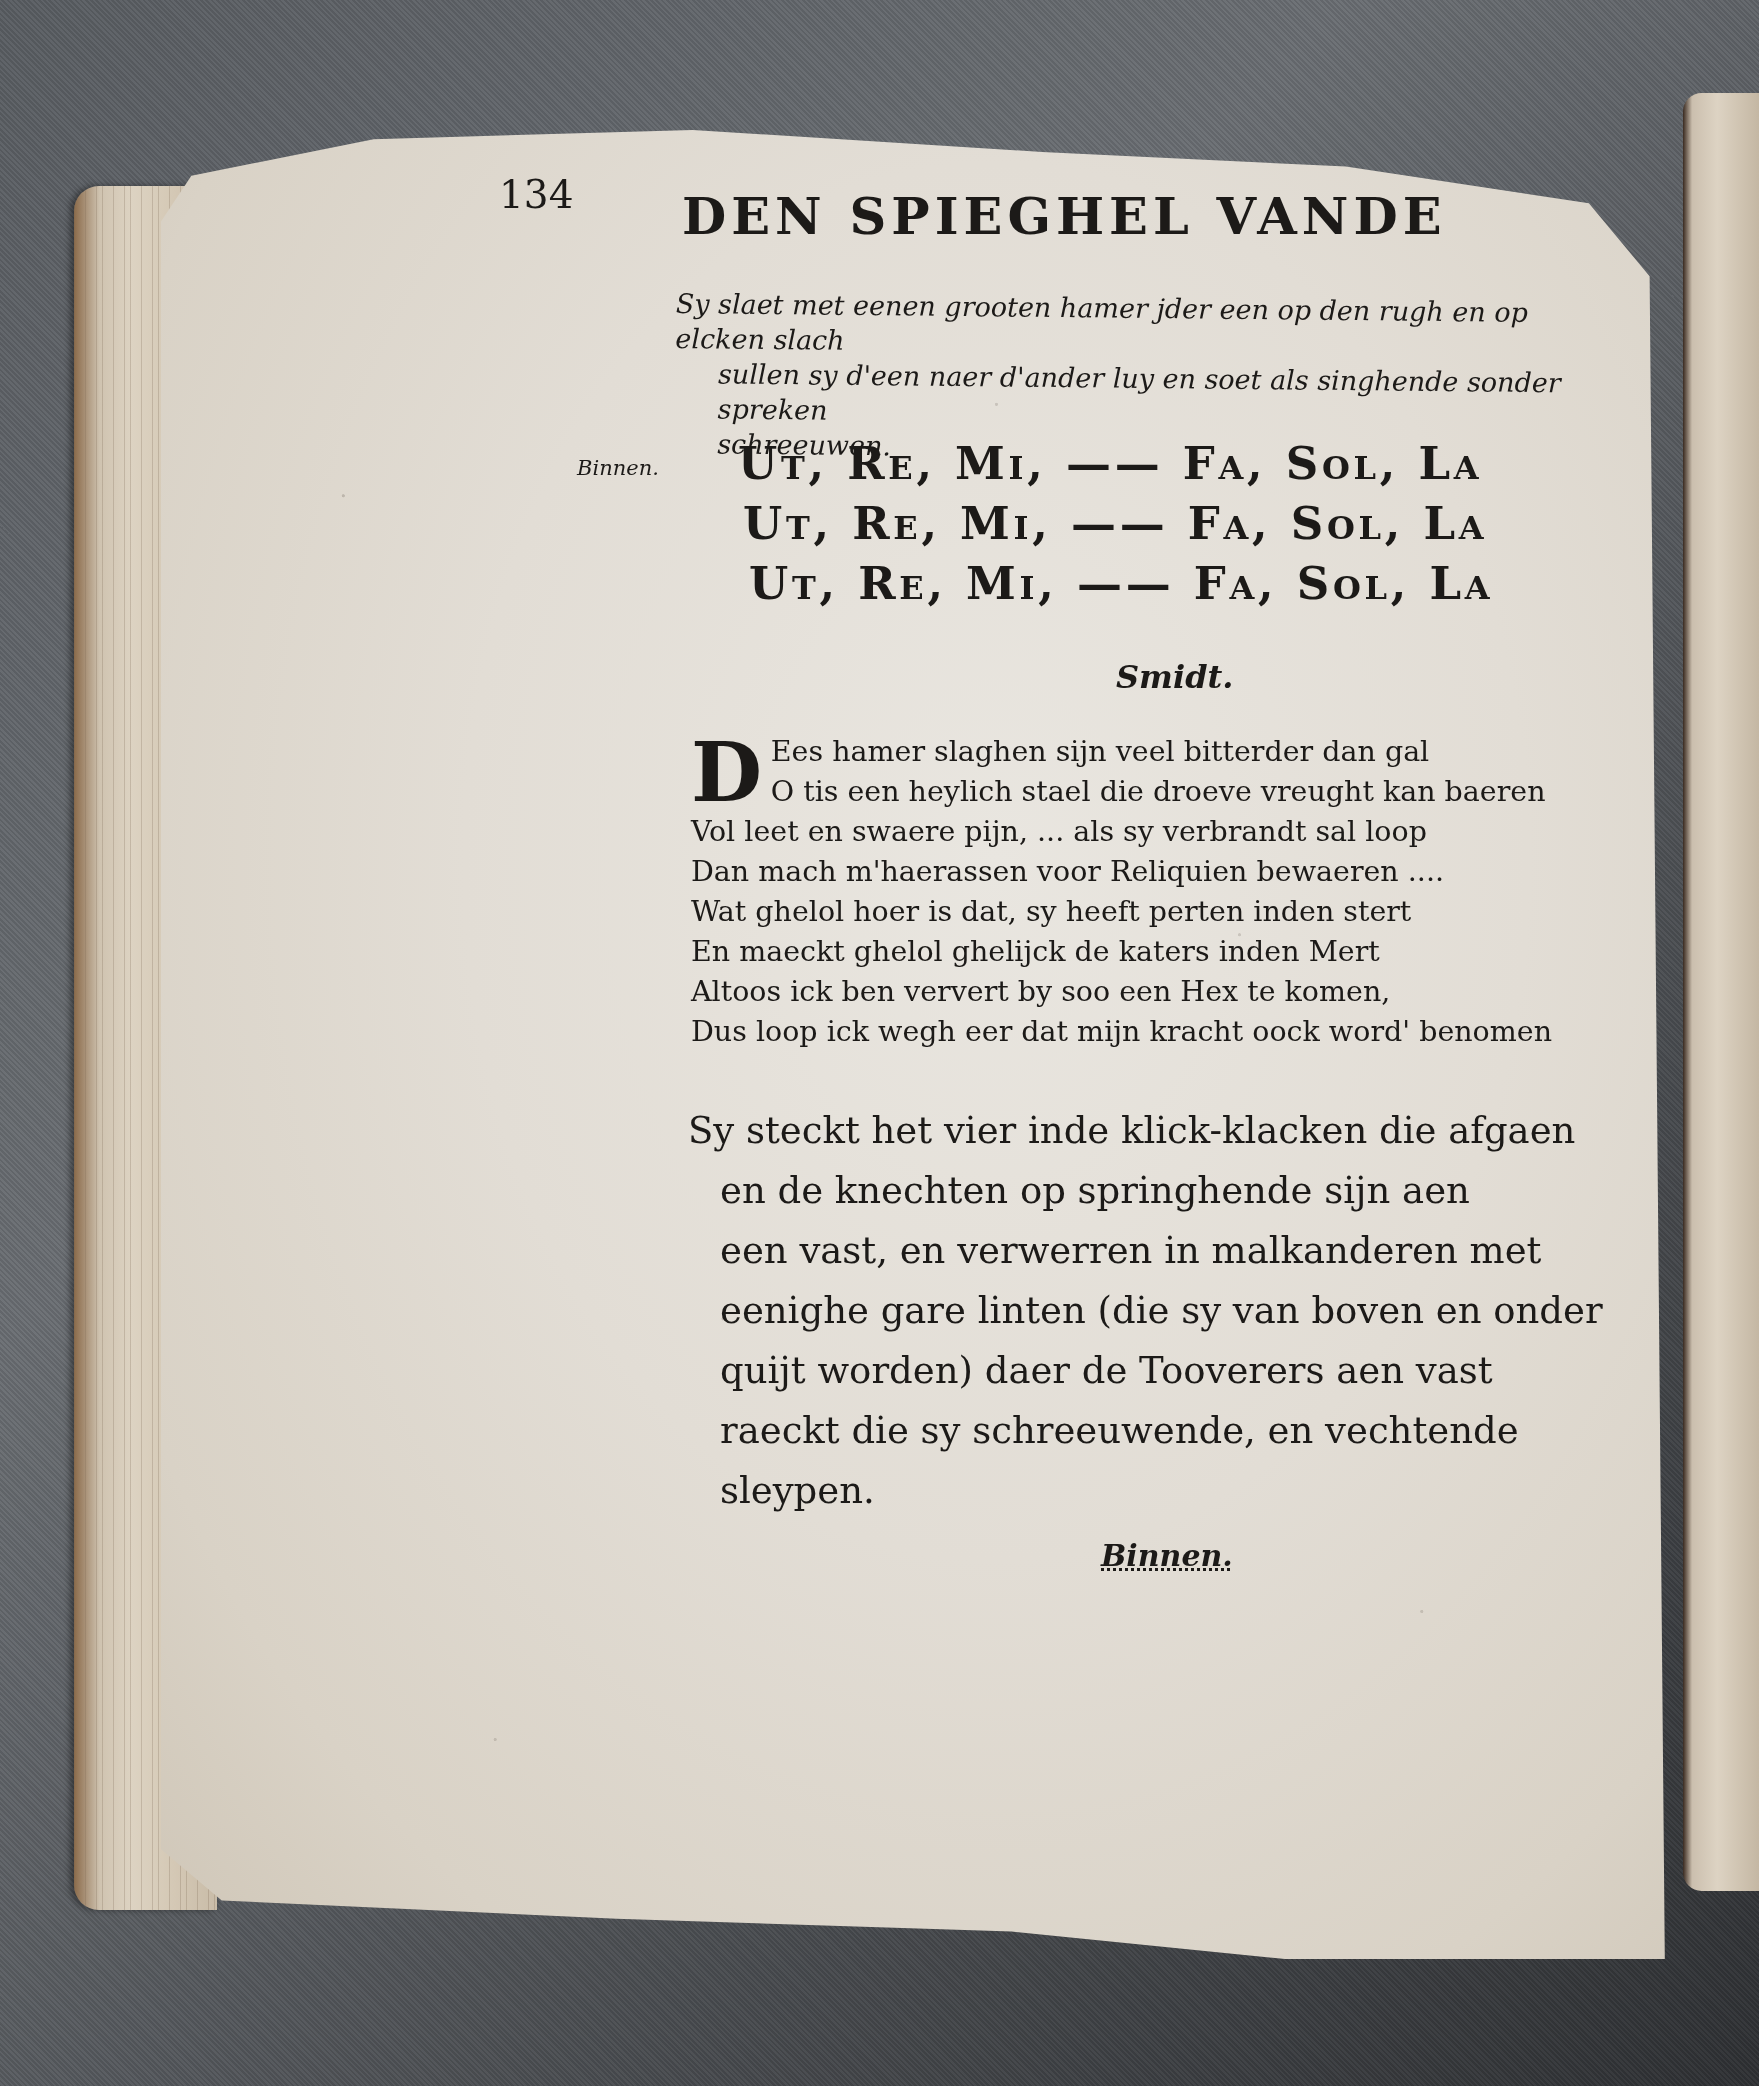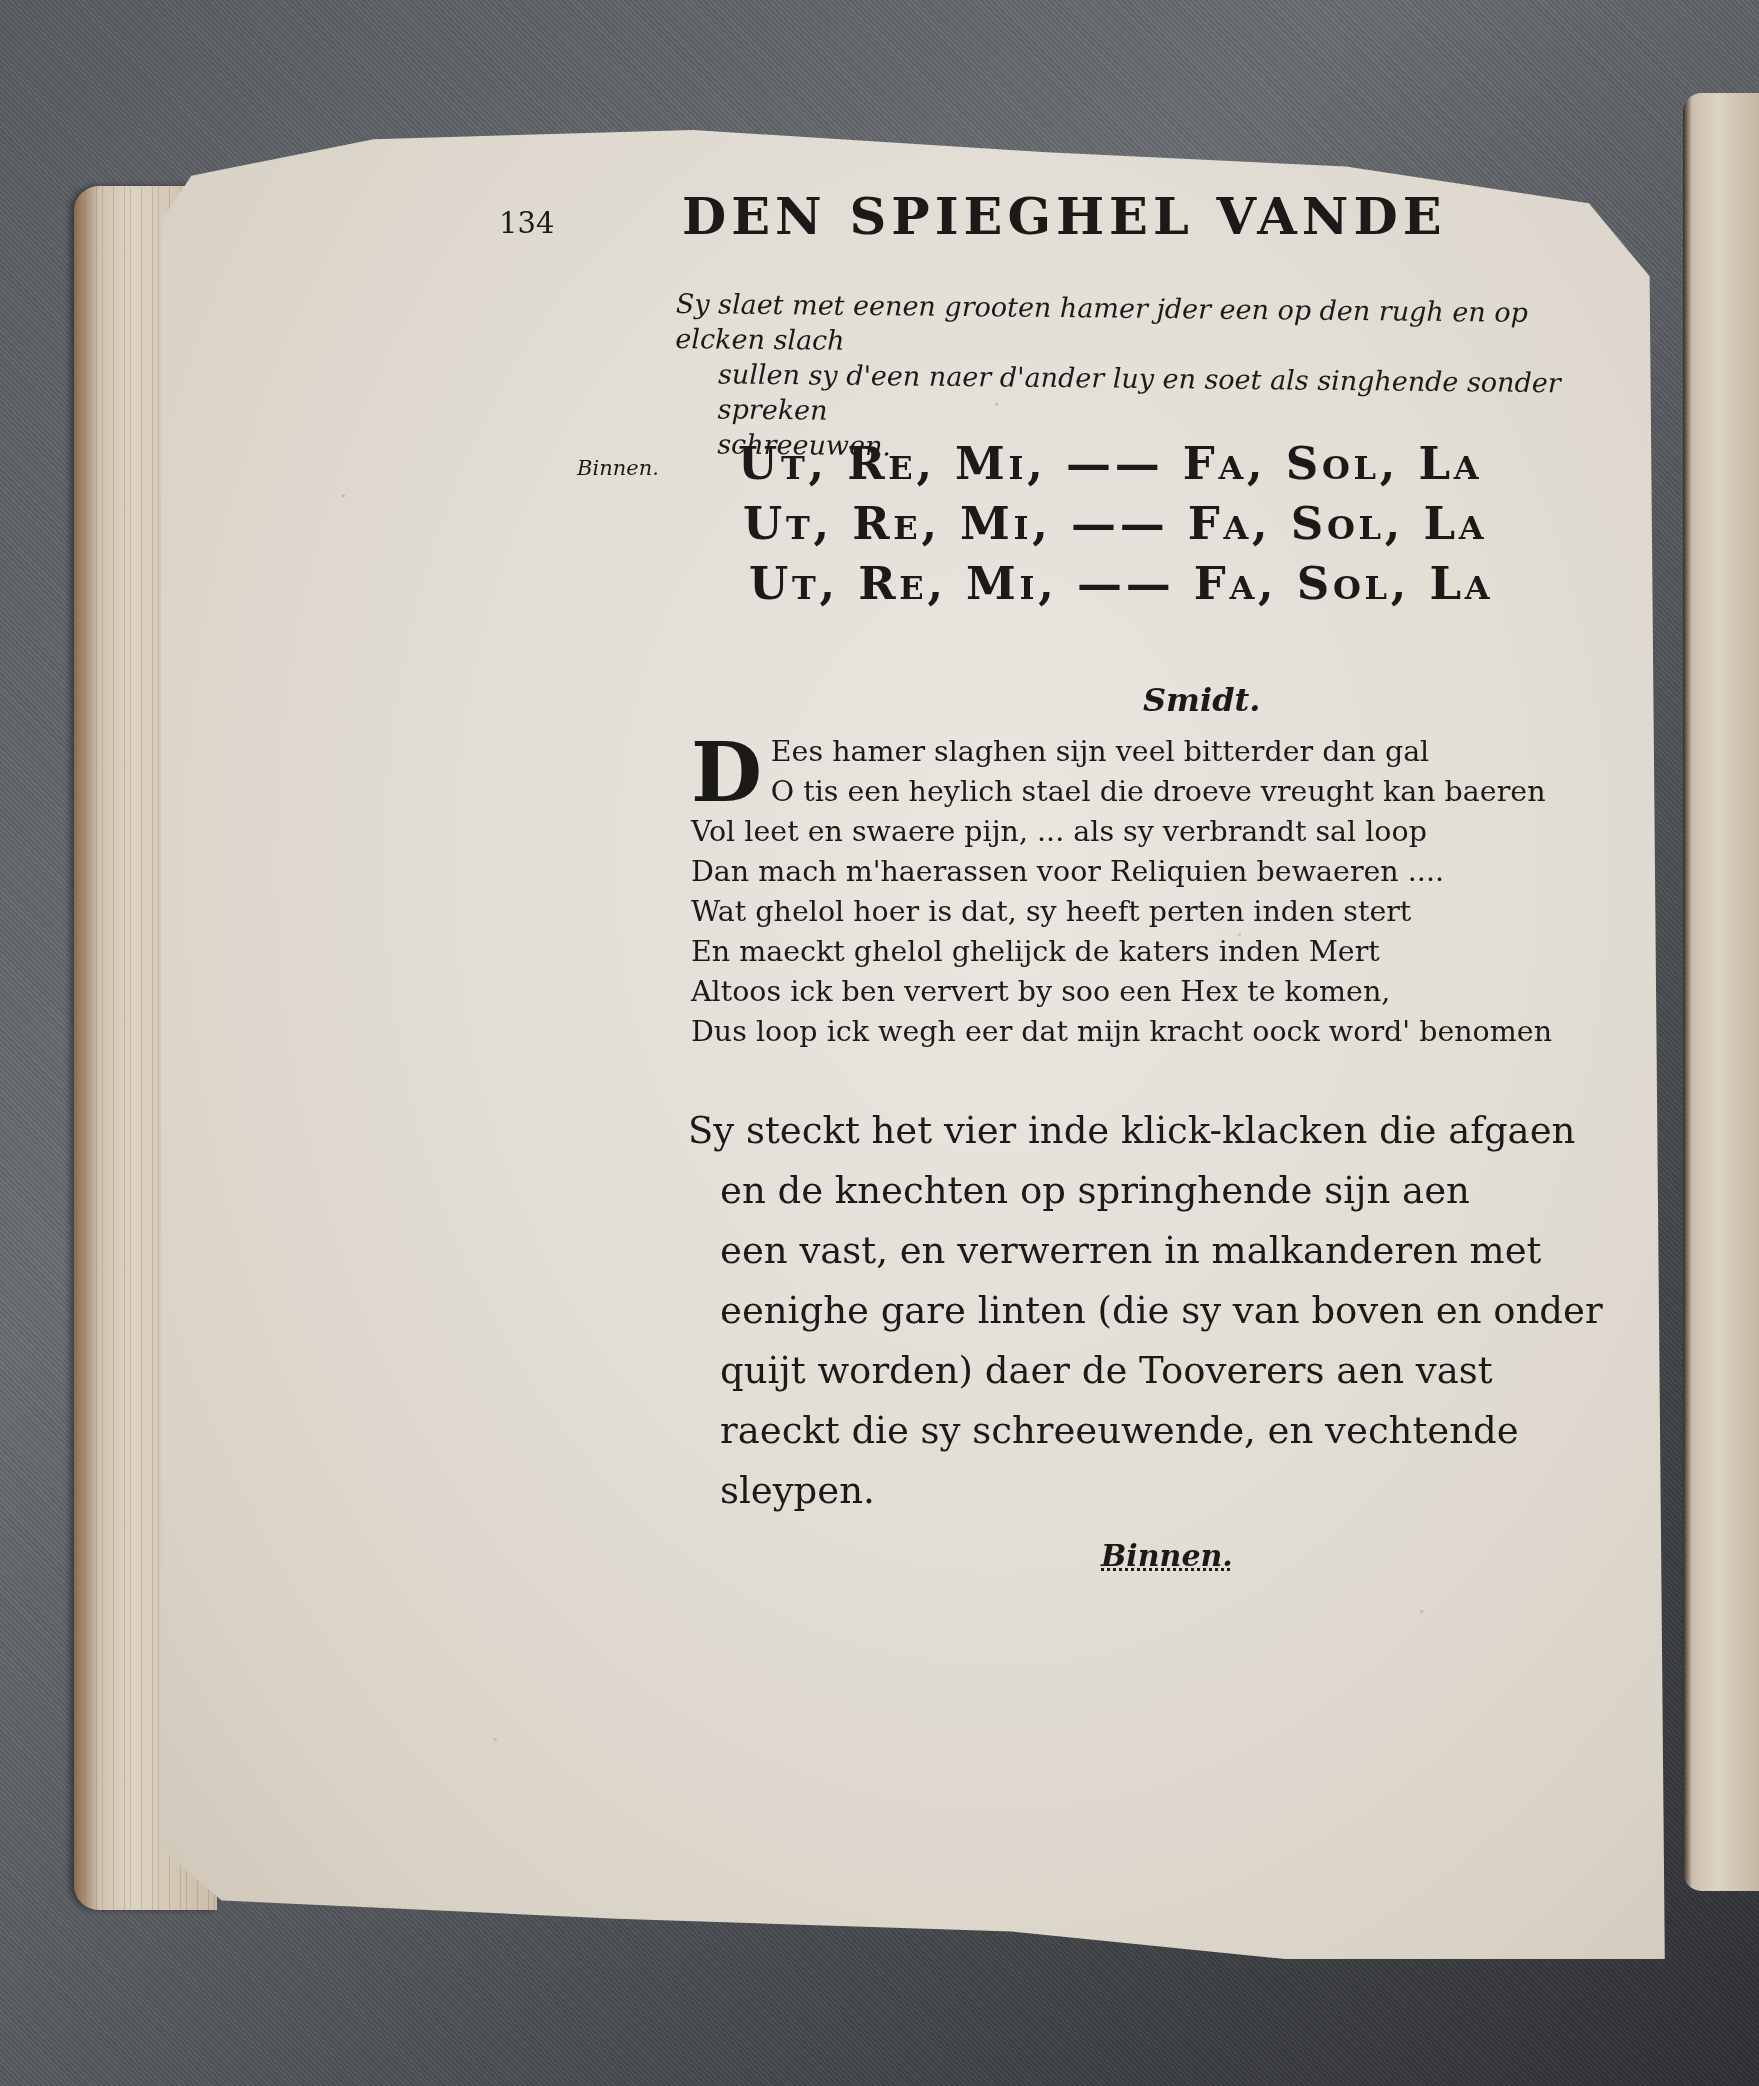--- a/index.html
+++ b/index.html
@@ -70,22 +70,22 @@
   }
   .running-head {
     left: 682px;
     top: 186px;
     font-size: 51px;
     letter-spacing: 5px;
     font-weight: bold;
   }
   .page-number {
     left: 499px;
-    top: 206px;
-    font-size: 29px;
+    top: 172px;
+    font-size: 39px;
   }
   .stage-direction-1 {
     left: 676px;
     top: 286px;
     width: 949px;
     font-style: italic;
     font-size: 27px;
     line-height: 35px;
     transform: rotate(0.6deg);
     transform-origin: left top;
@@ -105,25 +105,24 @@
     line-height: 60px;
     letter-spacing: 3.7px;
     font-variant: small-caps;
     font-weight: bold;
   }
   .solfege .sline { display: block; }
   .solfege .sline:nth-child(2) { padding-left: 5px; }
   .solfege .sline:nth-child(3) { padding-left: 11px; }
   .speaker-smidt {
     left: 1116px;
-    top: 681px;
+    top: 658px;
     font-size: 32px;
     font-style: italic;
     font-weight: bold;
-    margin-left: 27px;
   }
   .verse {
     left: 691px;
     top: 732px;
     width: 955px;
     font-size: 28.5px;
     line-height: 40px;
   }
   .verse .vline { display: block; white-space: nowrap; }
   .dropcap {

